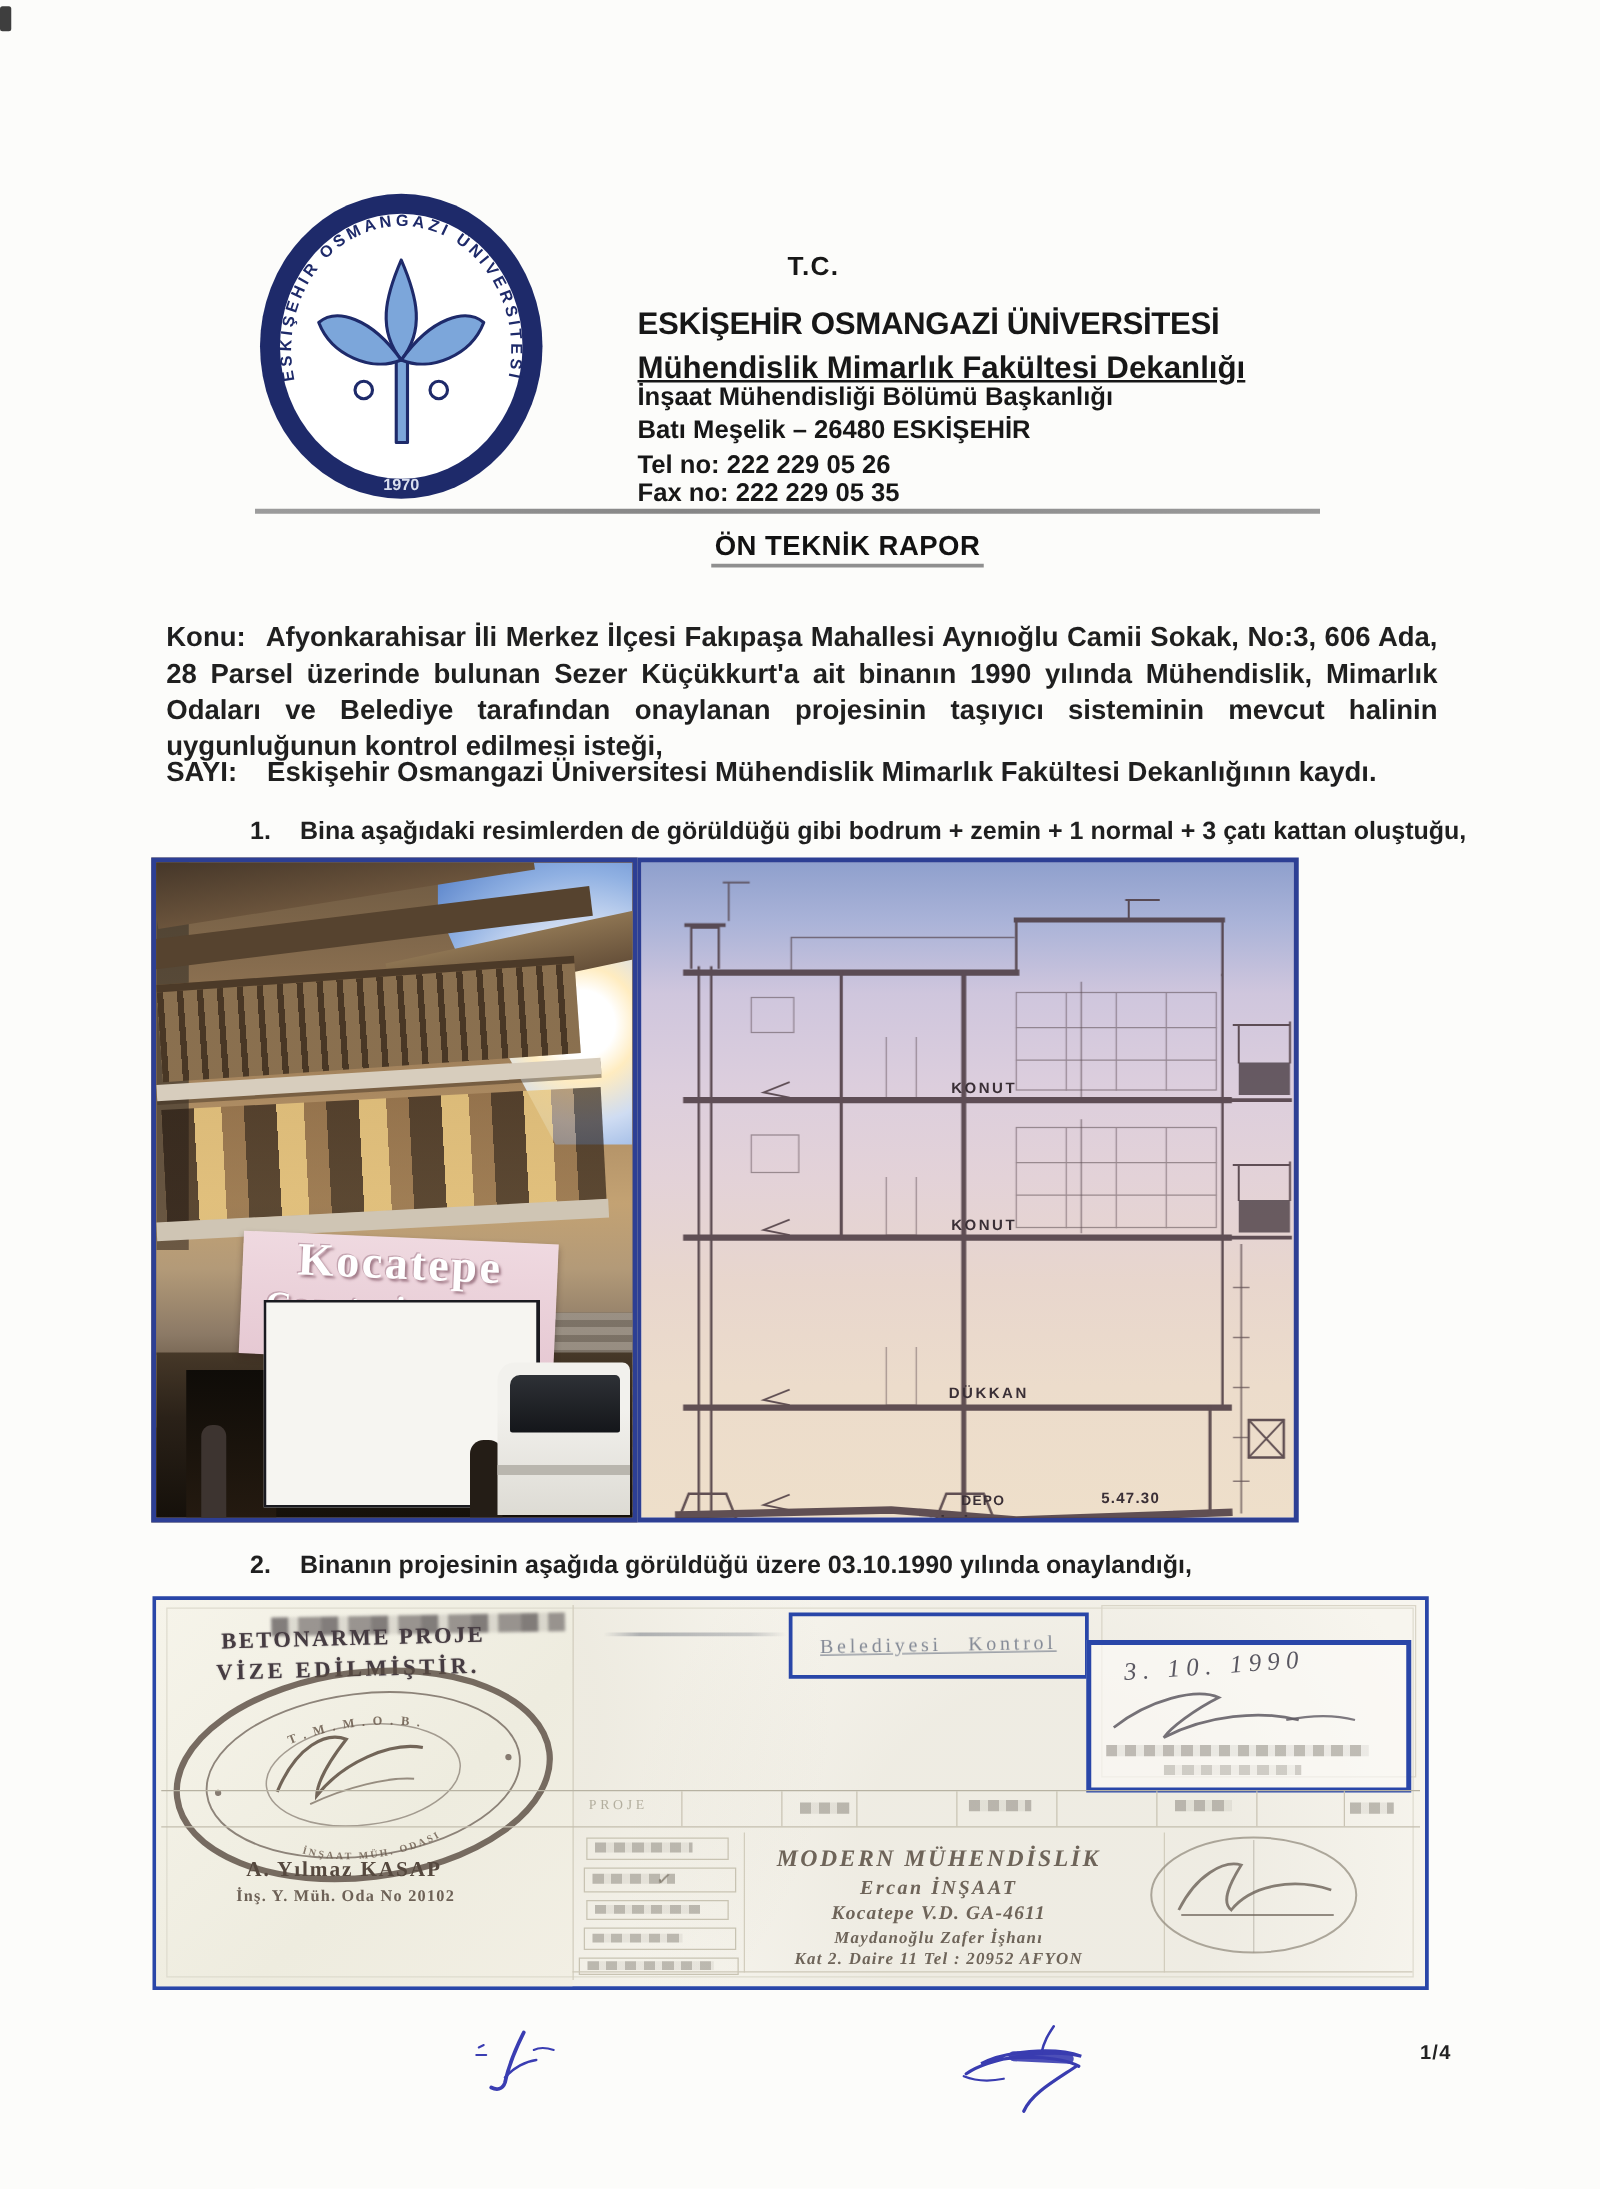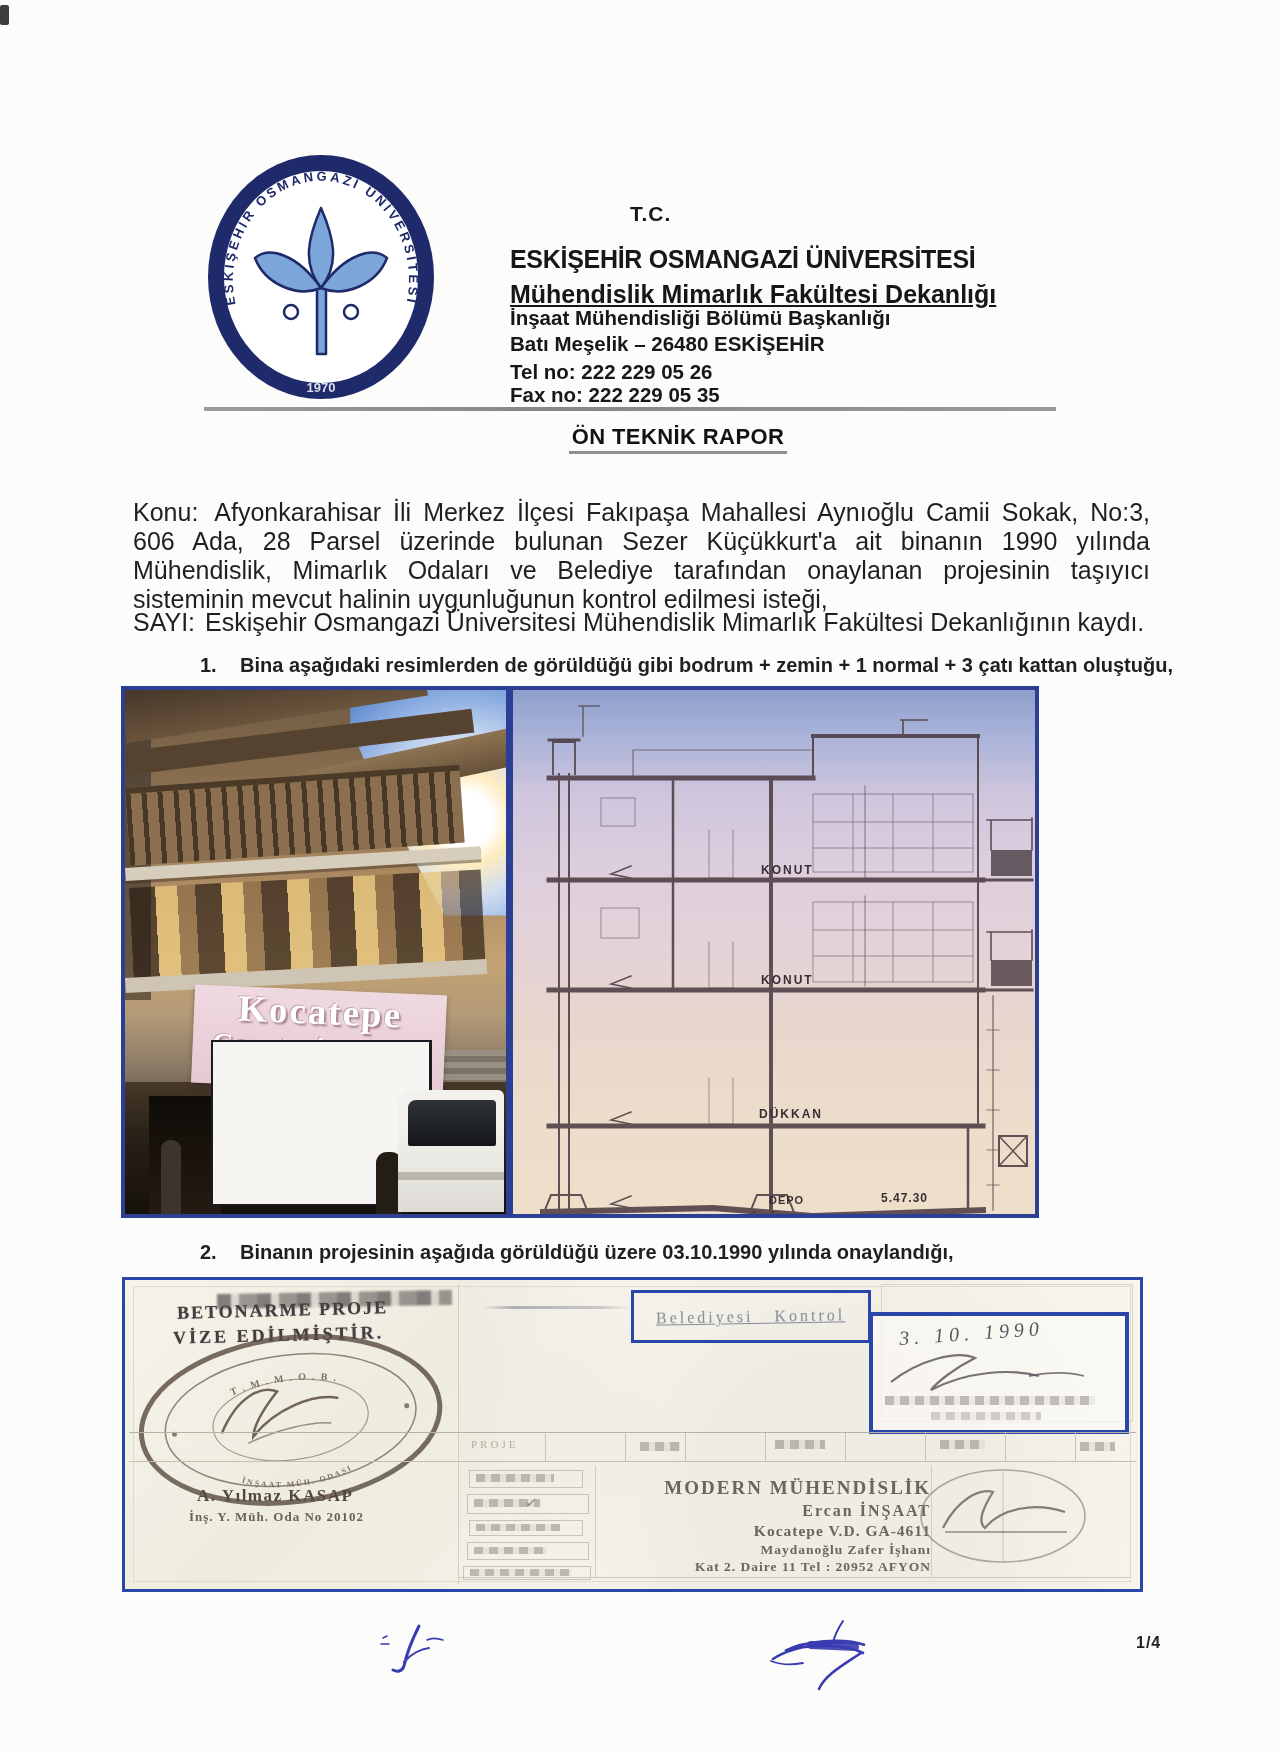--- a/index.html
+++ b/index.html
@@ -16,21 +16,21 @@
   .hl-addr{left:510px;top:332px;font-size:20.5px;}
   .hl-tel{left:510px;top:360px;font-size:20.5px;}
   .hl-fax{left:510px;top:383px;font-size:20.5px;}
   .rule{position:absolute;left:204px;top:407px;width:852px;height:4px;
         background:linear-gradient(90deg,#9c9c9c,#868686 40%,#9a9a9a);}
   .report-title{position:absolute;left:0;top:424px;width:1280px;text-align:center;padding-left:38px;
         font-size:22px;font-weight:700;letter-spacing:.4px;color:#121212;}
   .report-title span{border-bottom:3px solid #8f8f8f;padding:0 3px 2px;}
 
   
-  .para{position:absolute;left:133px;width:1017px;font-size:25px;font-weight:400;color:#1f1f1f;}
+  .para{position:absolute;left:133px;width:1017px;font-size:22px;font-weight:700;color:#1f1f1f;}
   .konu{top:473px;line-height:29px;text-align:justify;}
   .konu .lbl{margin-right:16px;}
   .sayi{top:583px;}
   .soz{top:610px;}
   .item{position:absolute;left:133px;width:1047px;font-size:20px;font-weight:700;color:#1f1f1f;}
   .item .num{display:inline-block;margin-left:67px;width:40px;}
   .item1{top:654px;}
   .item2{top:1241px;}
 
   
@@ -85,22 +85,22 @@
   .sc-vise{position:absolute;font-family:"Liberation Serif",serif;font-weight:700;color:#463c42;white-space:nowrap;
       text-shadow:0 0 1px rgba(70,60,65,.6);}
   .sc-eng{position:absolute;font-family:"Liberation Serif",serif;font-weight:700;white-space:nowrap;}
   .sc-kontrol{left:506px;top:10px;width:234px;height:47px;border:3px solid #2946a8;display:flex;align-items:center;justify-content:center;}
   .sc-kontrol span{font-family:"Liberation Serif",serif;font-size:16px;color:#848a96;letter-spacing:3px;text-decoration:underline;
       transform:rotate(-1deg);filter:blur(.4px);white-space:pre;}
   .sc-datebox{left:744px;top:32px;width:252px;height:114px;border:4px solid #2946a8;background:rgba(252,251,247,.65);}
   .sc-date{position:absolute;left:26px;top:6px;font-family:"Liberation Serif",serif;font-style:italic;font-size:20px;color:#595761;
       letter-spacing:5px;transform:rotate(-4deg);white-space:nowrap;}
   .sc-cell{position:absolute;border:1px solid #c8c3b2;}
-  .sc-company{left:470px;top:196px;width:336px;text-align:right;font-family:"Liberation Serif",serif;font-weight:700;color:#6e6459;
-      letter-spacing:1px;filter:blur(.3px);}
+  .sc-company{left:458px;top:196px;width:336px;text-align:center;font-family:"Liberation Serif",serif;font-weight:700;color:#6e6459;
+      letter-spacing:1px;filter:blur(.3px);font-style:italic;}
   .sc-company .c1{font-size:19px;line-height:24px;letter-spacing:2px;}
   .sc-company .c2{font-size:16px;line-height:21px;letter-spacing:2px;}
   .sc-company .c3{font-size:15.5px;line-height:20px;}
   .sc-company .c4{font-size:13.5px;line-height:17px;}
   .sc-company .c5{font-size:13.5px;line-height:18px;}
   .sc-vline{position:absolute;width:1px;background:#d2cdbd;}
   .sc-hline{position:absolute;height:1px;}
   .sc-vt{position:absolute;top:153px;height:28px;width:1px;background:#c9c4b4;}
   .sc-proje{position:absolute;left:346px;top:158px;font-family:"Liberation Serif",serif;font-size:11px;color:#b3ae9e;letter-spacing:3px;}
   .sc-check{position:absolute;left:400px;top:214px;font-size:15px;color:#8a8376;transform:rotate(8deg);filter:blur(.3px);}
@@ -143,21 +143,21 @@
   <div class="hl hl-tel">Tel no:  222 229 05 26</div>
   <div class="hl hl-fax">Fax no: 222 229 05 35</div>
   <div class="rule"></div>
 
   <div class="report-title">
     <span>ÖN TEKNİK RAPOR</span>
   </div>
 
   <p class="para konu"><span class="lbl">Konu:</span><span>Afyonkarahisar İli Merkez İlçesi Fakıpaşa Mahallesi Aynıoğlu Camii Sokak, No:3, 606 Ada, 28 Parsel üzerinde bulunan Sezer Küçükkurt'a ait binanın 1990 yılında Mühendislik, Mimarlık Odaları ve Belediye tarafından onaylanan projesinin taşıyıcı sisteminin mevcut halinin uygunluğunun kontrol edilmesi isteği,</span></p>
 
-  <p class="para sayi"><span class="lbl" style="margin-right:10px">SAYI:</span><span>Eskişehir Osmangazi Üniversitesi Mühendislik Mimarlık Fakültesi Dekanlığının kaydı.</span></p>
+  <p class="para sayi"><span class="lbl" style="margin-right:24px">SAYI:</span><span>Eskişehir Osmangazi Üniversitesi Mühendislik Mimarlık Fakültesi Dekanlığının kaydı.</span></p>
 
 
   <div class="item item1"><span class="num">1.</span><span>Bina aşağıdaki resimlerden de görüldüğü gibi bodrum + zemin + 1 normal + 3 çatı kattan oluştuğu,</span></div>
 
   <div class="item item2"><span class="num">2.</span><span>Binanın projesinin aşağıda görüldüğü üzere 03.10.1990 yılında onaylandığı,</span></div>
 
   <div class="figures">
 
     <div class="fig fig-photo">
       <div class="ph ph-base"></div>

